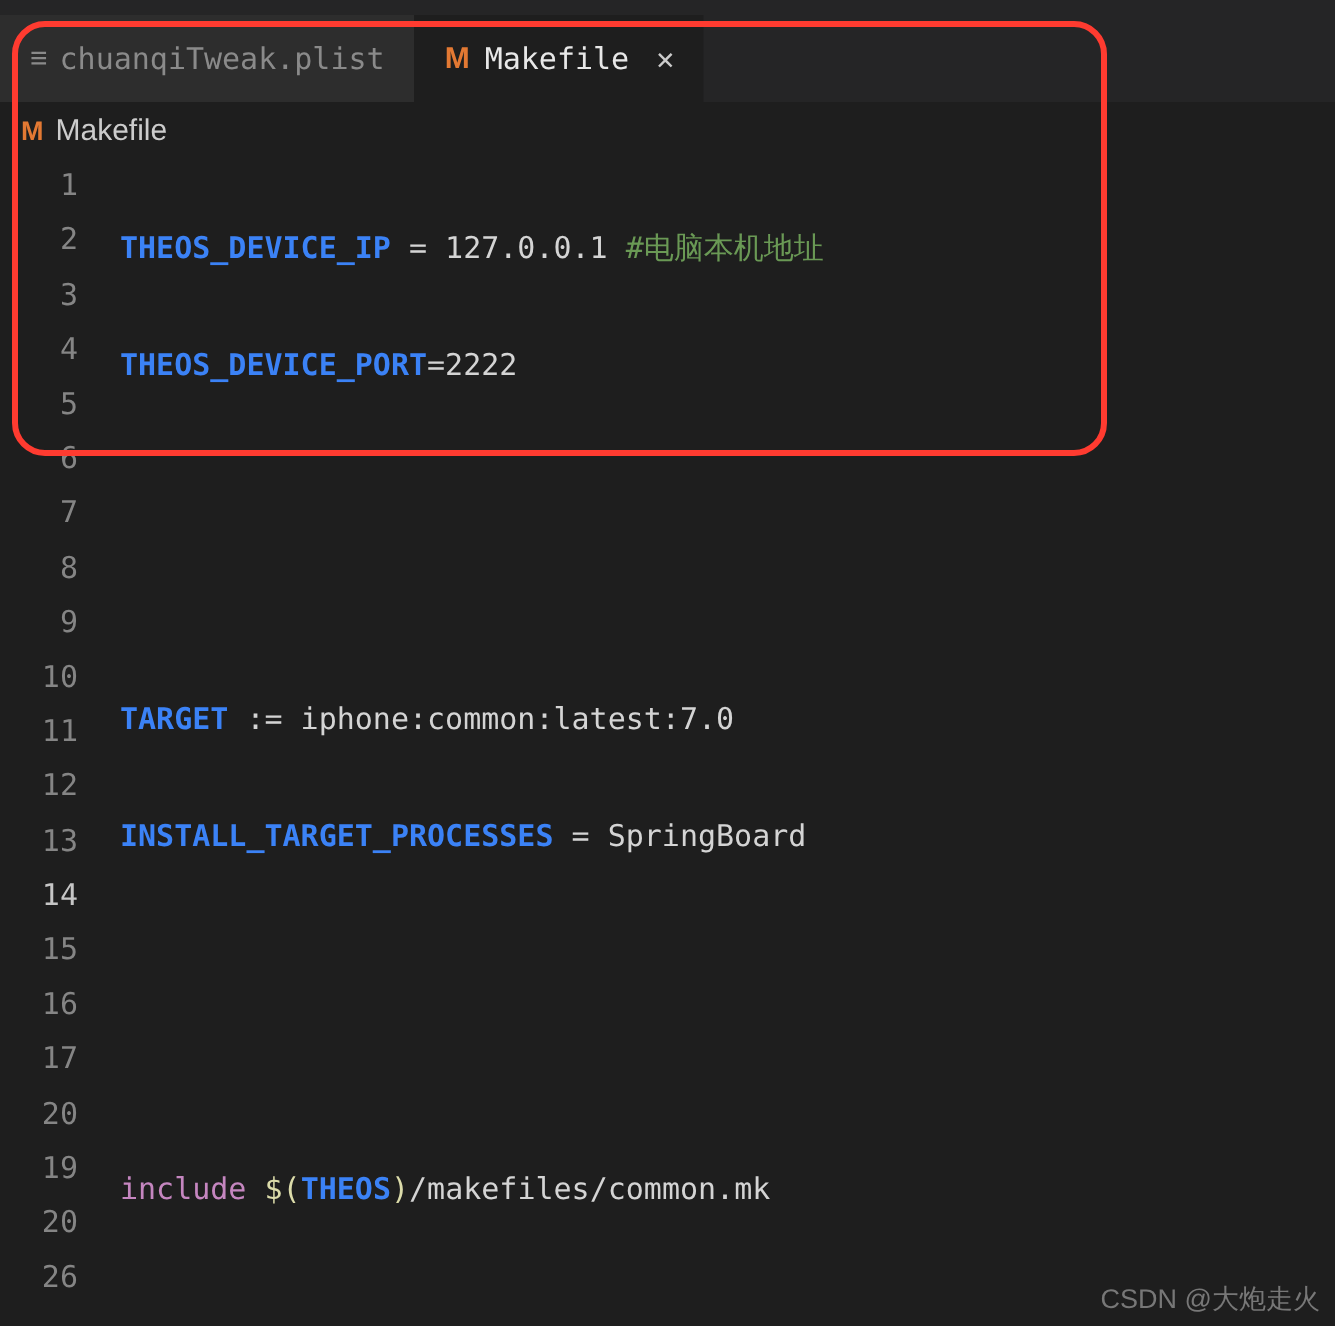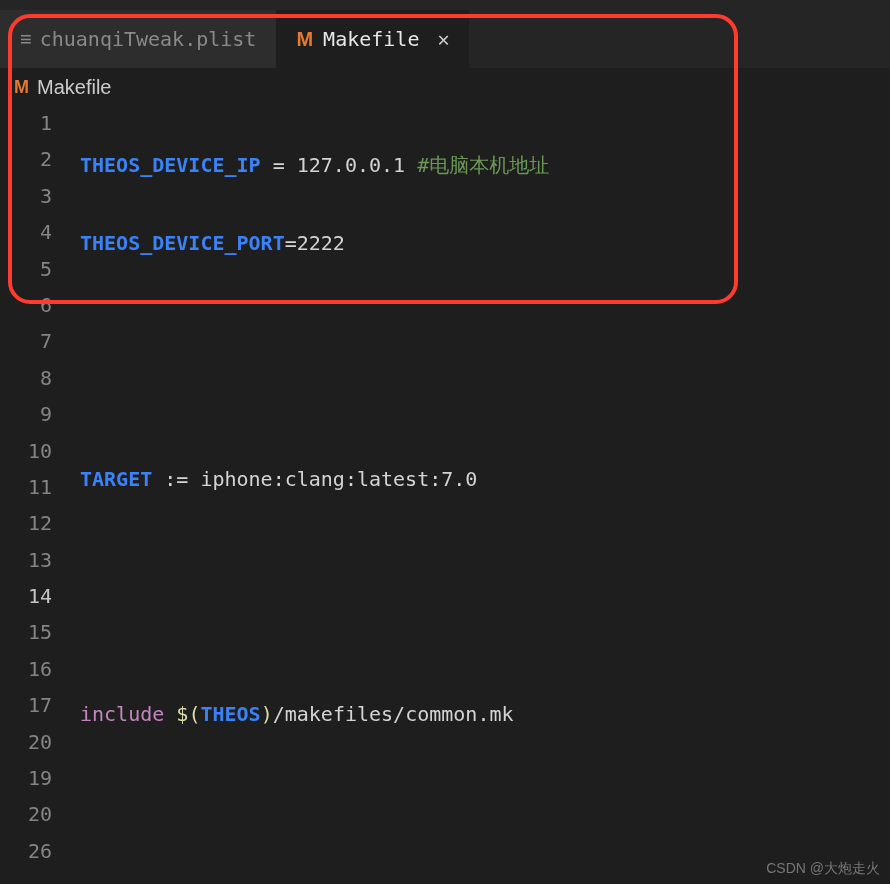--- a/index.html
+++ b/index.html
@@ -98,21 +98,21 @@
     height: 290px;
     border: 4px solid #ff3b30;
     border-radius: 22px;
     pointer-events: none;
   }
   .watermark {
     position: absolute;
     bottom: 6px;
     right: 10px;
     color: #777;
-    font-size: 14px;
+    font-size: 18px;
     font-family: sans-serif;
   }
 </style>
 </head>
 <body>
 
 <div class="topbar"></div>
 
 <div class="tabs">
   <div class="tab inactive">
@@ -153,21 +153,22 @@
     <div class="line">20</div>
     <div class="line">19</div>
     <div class="line">20</div>
     <div class="line">26</div>
   </div>
   <div class="code">
     <div class="line"><span class="kw-var">THEOS_DEVICE_IP</span><span class="plain"> = 127.0.0.1 </span><span class="comment">#电脑本机地址</span></div>
     <div class="line"><span class="kw-var">THEOS_DEVICE_PORT</span><span class="plain">=2222</span></div>
     <div class="line"></div>
     <div class="line"></div>
-    <div class="line"><span class="kw-var">TARGET</span><span class="plain"> := iphone:clang:latest:7.0</span></div>
+    <div class="line"><span class="kw-var">TARGET</span><span class="plain"> := iphone:common:latest:7.0</span></div>
+    <div class="line"><span class="kw-var">INSTALL_TARGET_PROCESSES</span><span class="plain"> = SpringBoard</span></div>
     <div class="line"></div>
     <div class="line"></div>
     <div class="line"><span class="kw-include">include</span><span> </span><span class="kw-func">$(</span><span class="kw-var">THEOS</span><span class="kw-func">)</span><span class="plain">/makefiles/common.mk</span></div>
     
     
     
     
     
     
     

